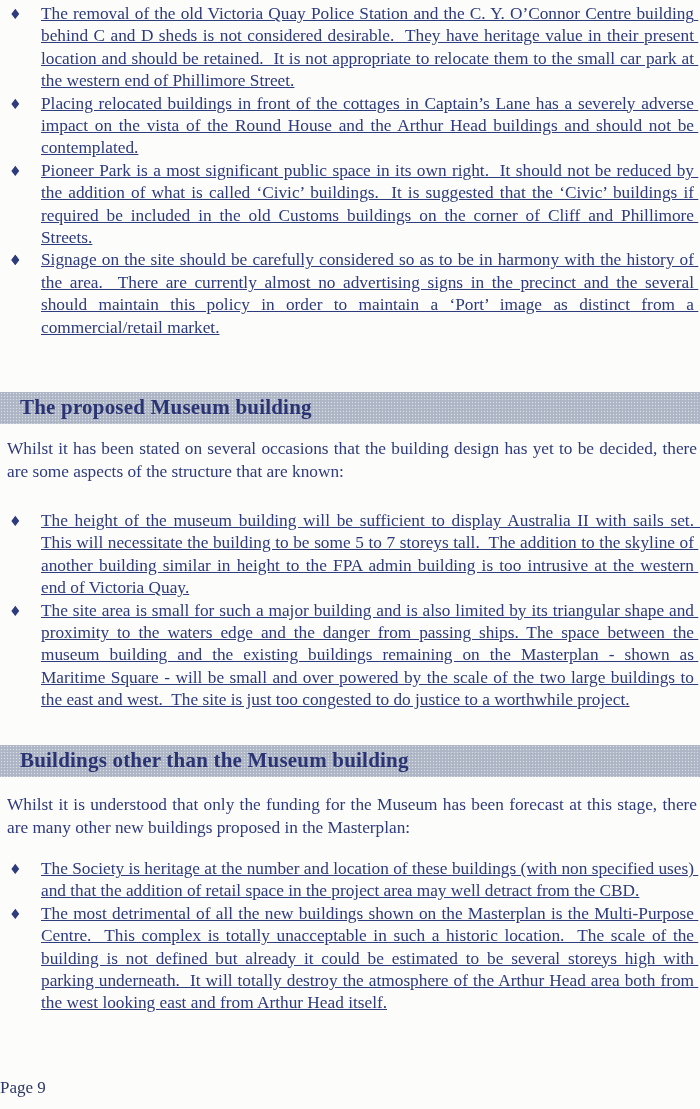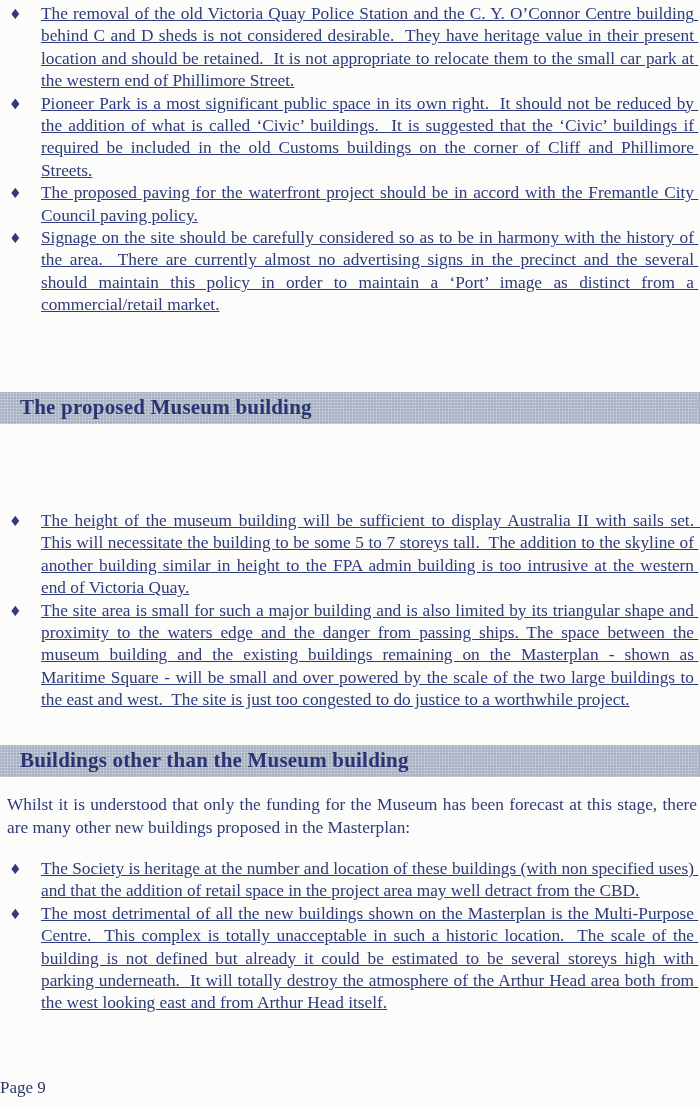--- a/index.html
+++ b/index.html
@@ -97,37 +97,38 @@
 
 <div class="page">
 
   <ul class="bullets" style="top:3px">
     <li>
       <span class="bullet">♦</span>
       <span class="btext">The removal of the old Victoria Quay Police Station and the C. Y. O’Connor Centre building behind C and D sheds is not considered desirable.  They have heritage value in their present location and should be retained.  It is not appropriate to relocate them to the small car park at the western end of Phillimore Street.</span>
     </li>
     <li>
       <span class="bullet">♦</span>
+      <span class="btext">Placing relocated buildings in front of the cottages in Captain’s Lane has a severely adverse impact on the vista of the Round House and the Arthur Head buildings and should not be contemplated.</span>
     </li>
     <li>
       <span class="bullet">♦</span>
       <span class="btext">Pioneer Park is a most significant public space in its own right.  It should not be reduced by the addition of what is called ‘Civic’ buildings.  It is suggested that the ‘Civic’ buildings if required be included in the old Customs buildings on the corner of Cliff and Phillimore Streets.</span>
     </li>
     <li>
       <span class="bullet">♦</span>
-      <span class="btext">The proposed paving for the waterfront project should be in accord with the Fremantle City Council paving policy.</span>
     </li>
     <li>
       <span class="bullet">♦</span>
       <span class="btext">Signage on the site should be carefully considered so as to be in harmony with the history of the area.  There are currently almost no advertising signs in the precinct and the several should maintain this policy in order to maintain a ‘Port’ image as distinct from a commercial/retail market.</span>
     </li>
   </ul>
 
   <h2 class="band" style="top:392px">The proposed Museum building</h2>
 
+  <p class="intro" style="top:437px">Whilst it has been stated on several occasions that the building design has yet to be decided, there are some aspects of the structure that are known:</p>
 
   <ul class="bullets" style="top:510px">
     <li>
       <span class="bullet">♦</span>
       <span class="btext">The height of the museum building will be sufficient to display Australia II with sails set.  This will necessitate the building to be some 5 to 7 storeys tall.  The addition to the skyline of another building similar in height to the FPA admin building is too intrusive at the western end of Victoria Quay.</span>
     </li>
     <li>
       <span class="bullet">♦</span>
       <span class="btext">The site area is small for such a major building and is also limited by its triangular shape and proximity to the waters edge and the danger from passing ships. The space between the museum building and the existing buildings remaining on the Masterplan - shown as Maritime Square - will be small and over powered by the scale of the two large buildings to the east and west.  The site is just too congested to do justice to a worthwhile project.</span>
     </li>

